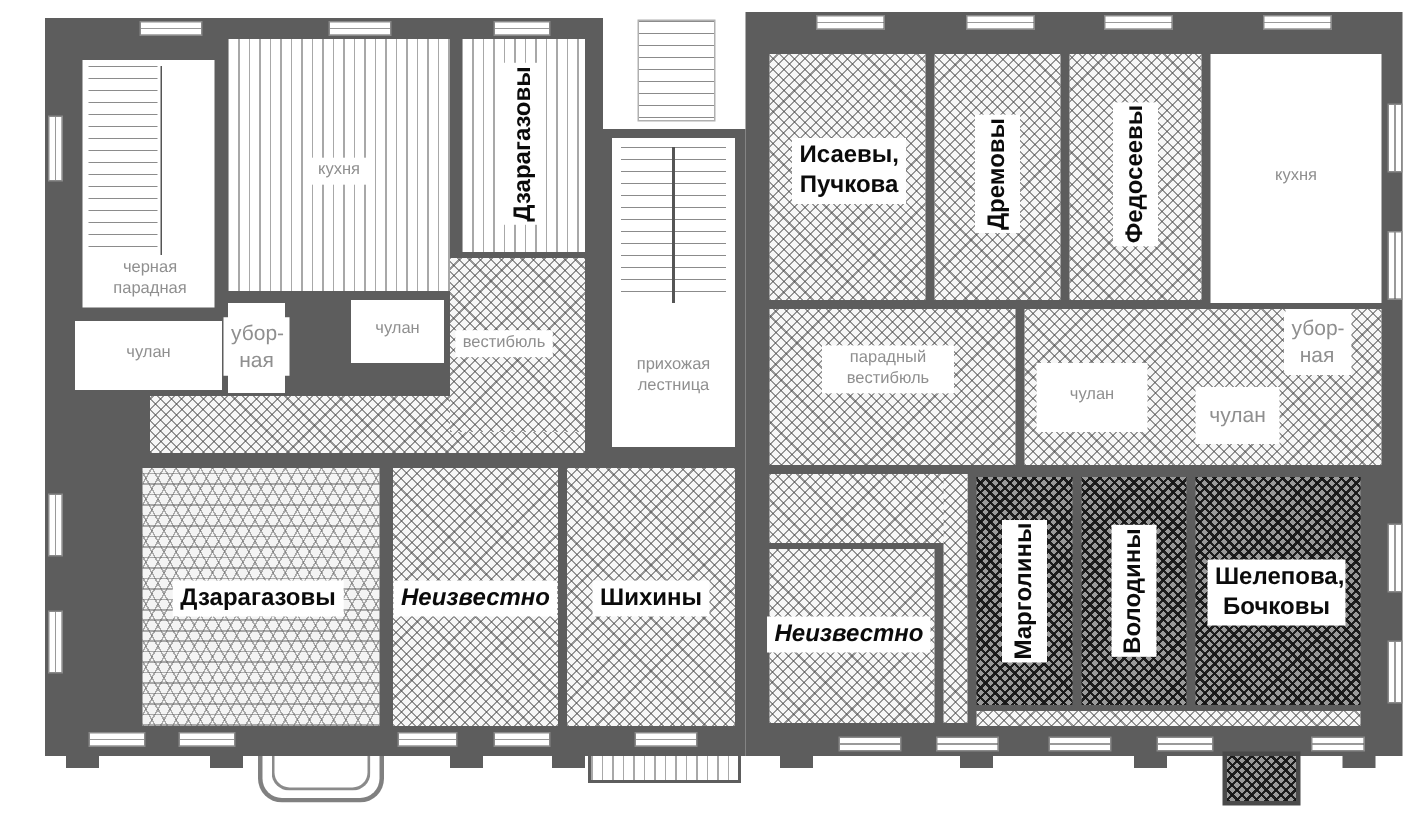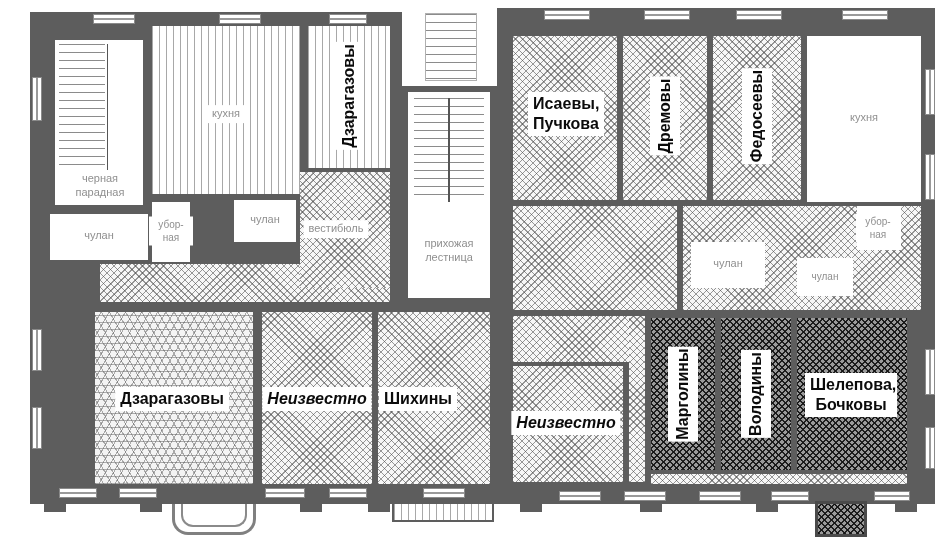--- a/index.html
+++ b/index.html
@@ -40,21 +40,21 @@
   }
   .divider { position:absolute; background:#555; }
 
   .rlabel {
     position:absolute; background:#ffffff; padding:2px 5px; text-align:center;
     line-height:1.25; transform:translate(-50%,-50%); white-space:nowrap; z-index:5;
   }
   .wrap { white-space:normal; }
   .fam  { font-weight:700; color:#0b0b0b; font-size:16px; }
   .func { color:#8f8f8f; font-size:11px; }
-  .small{ font-size:10px; }
+  .small{ font-size:14px; }
   .it   { font-style:italic; }
   .label-v { writing-mode:vertical-rl; transform:translate(-50%,-50%) rotate(180deg); }
 
   .window-h {
     position:absolute; height:8px;
     background: linear-gradient(to bottom, #fff 42%, #9a9a9a 42% 58%, #fff 58%);
     box-shadow: 0 0 0 1px #8a8a8a;
   }
   .window-v {
     position:absolute; width:8px;
@@ -122,26 +122,27 @@
   <div class="rlabel fam label-v" style="left:349px;top:96px">Дзарагазовы</div>
   <div class="rlabel func" style="left:226px;top:114px">кухня</div>
   <div class="rlabel func wrap" style="left:100px;top:186px;width:60px">черная парадная</div>
   <div class="rlabel func" style="left:99px;top:236px">чулан</div>
   <div class="rlabel func small wrap" style="left:171px;top:231px;width:34px">убор-ная</div>
   <div class="rlabel func" style="left:265px;top:220px">чулан</div>
   <div class="rlabel func" style="left:336px;top:229px">вестибюль</div>
   <div class="rlabel func wrap" style="left:449px;top:251px;width:68px">прихожая лестница</div>
   <div class="rlabel fam" style="left:172px;top:399px">Дзарагазовы</div>
   <div class="rlabel fam it" style="left:317px;top:399px">Неизвестно</div>
-  <div class="rlabel fam" style="left:418px;top:399px">Шихины</div>
+  <div class="rlabel fam" style="left:434px;top:399px">Шихины</div>
   <div class="rlabel fam wrap" style="left:566px;top:114px;width:66px">Исаевы, Пучкова</div>
   <div class="rlabel fam label-v" style="left:665px;top:116px">Дремовы</div>
   <div class="rlabel fam label-v" style="left:757px;top:116px">Федосеевы</div>
   <div class="rlabel func" style="left:864px;top:118px">кухня</div>
   <div class="rlabel func small wrap" style="left:878px;top:228px;width:34px">убор-ная</div>
+  <div class="rlabel func wrap" style="left:592px;top:246px;width:78px">парадный вестибюль</div>
   <div class="rlabel func" style="left:728px;top:264px">чулан</div>
   <div class="rlabel func small" style="left:825px;top:277px">чулан</div>
   <div class="rlabel fam it" style="left:566px;top:423px">Неизвестно</div>
   <div class="rlabel fam label-v" style="left:683px;top:394px">Марголины</div>
   <div class="rlabel fam label-v" style="left:756px;top:394px">Володины</div>
   <div class="rlabel fam wrap" style="left:851px;top:395px;width:82px">Шелепова, Бочковы</div>
 
   <div class="window-h" style="left:94px;top:15px;width:40px"></div>
   <div class="window-h" style="left:220px;top:15px;width:40px"></div>
   <div class="window-h" style="left:330px;top:15px;width:36px"></div>

